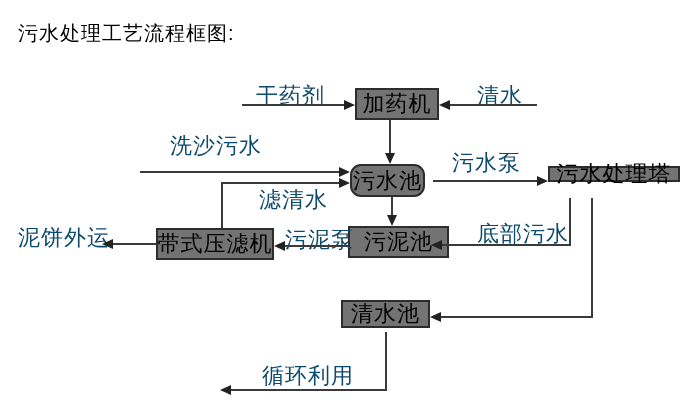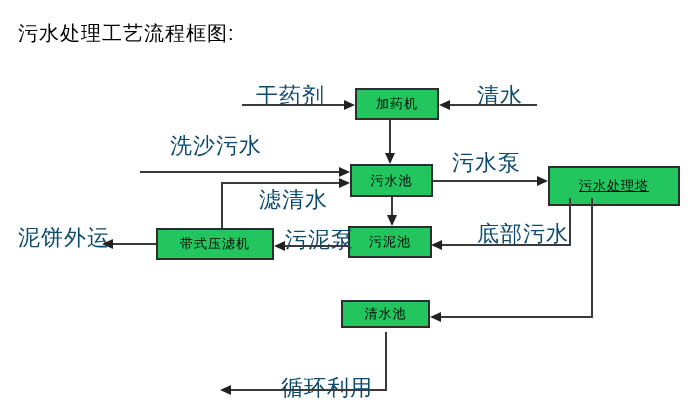--- a/index.html
+++ b/index.html
@@ -5,46 +5,46 @@
   html,body{margin:0;padding:0;background:#ffffff;}
   #canvas{
     position:relative;width:700px;height:420px;background:#ffffff;overflow:hidden;
     font-family:"Liberation Sans","DejaVu Sans",sans-serif;color:#000;
   }
   .title{
     position:absolute;left:18px;top:20px;font-size:20px;font-weight:normal;
     letter-spacing:1px;color:#000;white-space:nowrap;
   }
   .node{
-    position:absolute;background:#22c55e;border:2px solid #2d2d2d;box-sizing:border-box;
+    position:absolute;background:#737373;border:2px solid #2d2d2d;box-sizing:border-box;
     display:flex;align-items:center;justify-content:center;
-    font-size:13px;letter-spacing:1px;color:#000;white-space:nowrap;
+    font-size:22px;letter-spacing:1px;color:#000;white-space:nowrap;
   }
   .elabel{
     position:absolute;font-size:22px;letter-spacing:1px;color:#0c4a6e;white-space:nowrap;
     line-height:1.1;
   }
   .hl{position:absolute;height:2px;background:#3a3a3a;}
   .vl{position:absolute;width:2px;background:#3a3a3a;}
   .ar{position:absolute;width:0;height:0;}
   .ar.r{border-top:5px solid transparent;border-bottom:5px solid transparent;border-left:11px solid #222;}
   .ar.l{border-top:5px solid transparent;border-bottom:5px solid transparent;border-right:11px solid #222;}
   .ar.d{border-left:5px solid transparent;border-right:5px solid transparent;border-top:11px solid #222;}
 </style>
 </head>
 <body>
 
 <div id="canvas">
 
   <div class="title">污水处理工艺流程框图:</div>
 
   <div class="node" style="left:355px;top:88px;width:84px;height:32px;">加药机</div>
-  <div class="node" style="left:350px;top:164px;width:83px;height:33px;">污水池</div>
-  <div class="node" style="left:548px;top:166px;width:132px;height:40px;text-decoration:underline;">污水处理塔</div>
-  <div class="node" style="left:348px;top:226px;width:84px;height:32px;">污泥池</div>
+  <div class="node" style="left:350px;top:164px;width:75px;height:33px;border-radius:11px;">污水池</div>
+  <div class="node" style="left:548px;top:166px;width:132px;height:16px;">污水处理塔</div>
+  <div class="node" style="left:348px;top:226px;width:101px;height:32px;">污泥池</div>
   <div class="node" style="left:156px;top:228px;width:118px;height:32px;">带式压滤机</div>
   <div class="node" style="left:341px;top:300px;width:89px;height:28px;">清水池</div>
 
   <div class="elabel" style="left:256px;top:84px;">干药剂</div>
   <div class="hl" style="left:242px;top:104px;width:104px;"></div>
   <div class="ar r" style="left:344px;top:100px;"></div>
 
   <div class="elabel" style="left:477px;top:84px;">清水</div>
   <div class="hl" style="left:449px;top:104px;width:88px;"></div>
   <div class="ar l" style="left:439px;top:100px;"></div>
@@ -78,18 +78,18 @@
   <div class="ar l" style="left:274px;top:241px;"></div>
 
   <div class="elabel" style="left:18px;top:226px;">泥饼外运</div>
   <div class="hl" style="left:112px;top:243px;width:44px;"></div>
   <div class="ar l" style="left:102px;top:239px;"></div>
 
   <div class="vl" style="left:591px;top:198px;height:120px;"></div>
   <div class="hl" style="left:440px;top:316px;width:153px;"></div>
   <div class="ar l" style="left:430px;top:312px;"></div>
 
-  <div class="elabel" style="left:262px;top:376px;margin-left:19px;">循环利用</div>
+  <div class="elabel" style="left:262px;top:364px;">循环利用</div>
   <div class="vl" style="left:385px;top:332px;height:59px;"></div>
   <div class="hl" style="left:230px;top:389px;width:157px;"></div>
   <div class="ar l" style="left:220px;top:385px;"></div>
 
 </div>
 
 </body></html>

